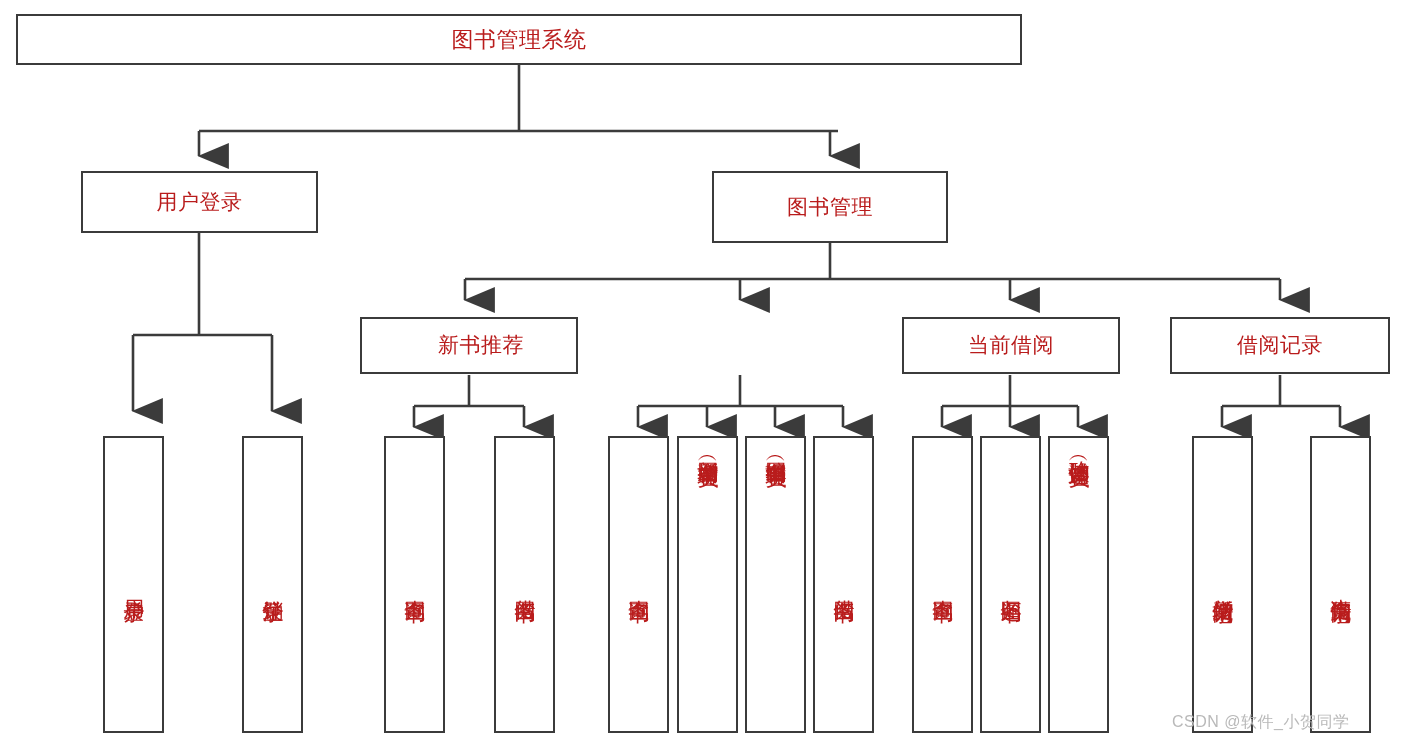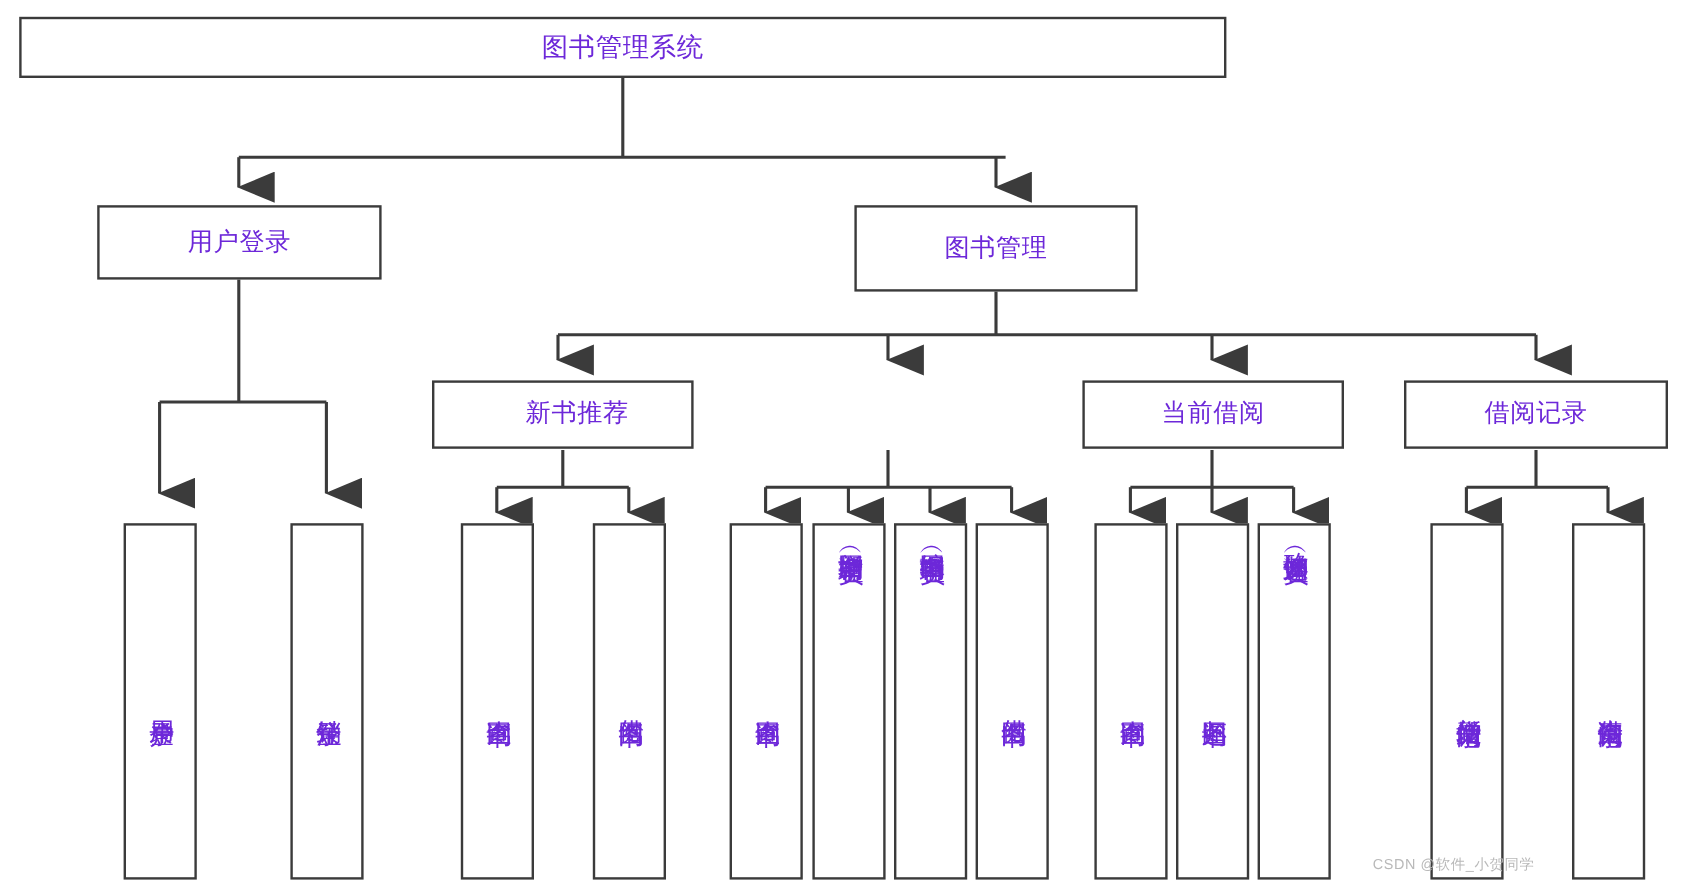--- a/index.html
+++ b/index.html
@@ -14,21 +14,21 @@
   svg#wires{position:absolute;left:0;top:0;width:1405px;height:747px;pointer-events:none;}
 
   .node{
     position:absolute;
     box-sizing:border-box;
     background:#ffffff;
     border:2px solid #3b3b3b;
     display:flex;
     align-items:center;
     justify-content:center;
-    color:#6d28d9;
+    color:#b91c1c;
   }
   .node .lbl{
     display:block;
     white-space:pre;
     line-height:1.18;
     letter-spacing:0.5px;
   }
   .node.h .lbl{font-size:21px;}
   .node.root .lbl{font-size:22px;}
   .node.v{
@@ -40,22 +40,22 @@
     text-orientation:upright;
     font-size:21px;
     line-height:1.28;
     letter-spacing:1px;
     height:auto;
   }
   .node.v.mid{align-items:center;padding-top:0;}
 
   #watermark{
     position:absolute;
-    left:1144px;top:712px;
-    font-size:12px;
+    left:1172px;top:712px;
+    font-size:16px;
     color:#b9b9b9;
     white-space:pre;
     letter-spacing:0.5px;
   }
 </style>
 </head>
 <body>
 
 <div id="stage">
 

